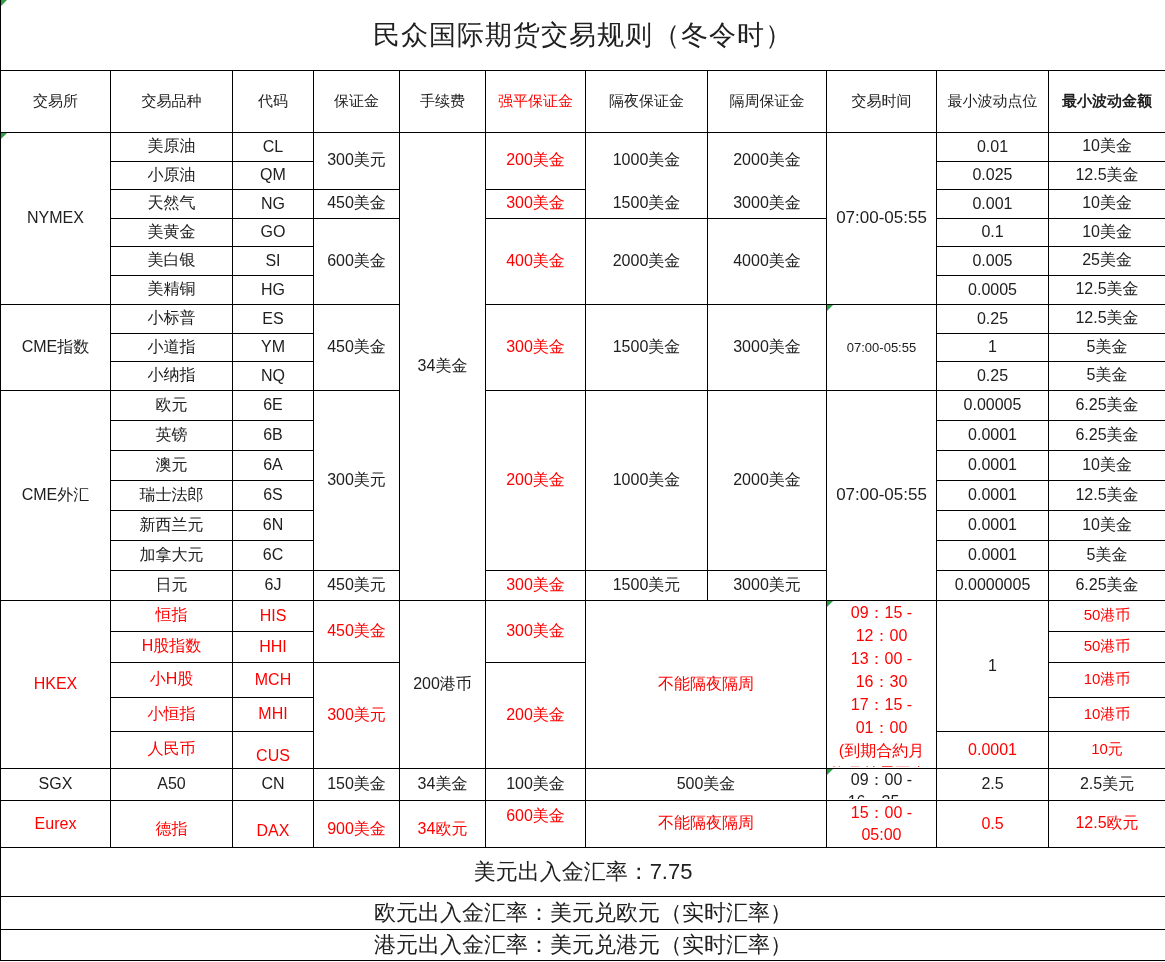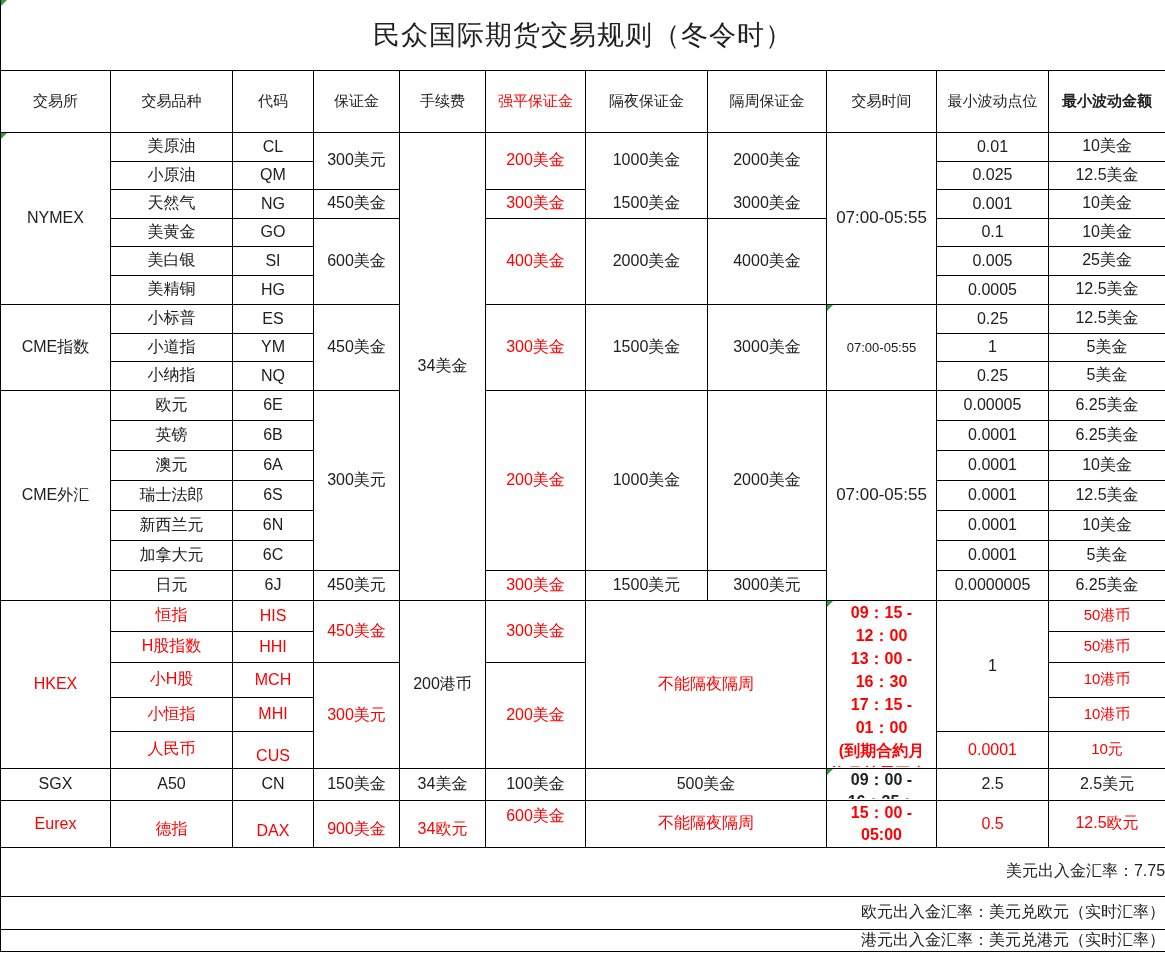--- a/index.html
+++ b/index.html
@@ -8,29 +8,29 @@
   td,th{border:1px solid #000;padding:0;text-align:center;vertical-align:middle;
         font-size:16px;font-weight:normal;position:relative;overflow:hidden;
         white-space:nowrap;}
   th{font-size:15px;}
   .title{font-size:27px;font-weight:normal;border-top:none;letter-spacing:1px;}
   .r{color:#ff0000;}
   .b{font-weight:bold;}
   .lg{font-size:17px;}
   .sm{font-size:13px;}
   .smv{font-size:15px;}
-  .ft{font-size:16px;text-align:right;}
+  .ft{font-size:22px;}
   .nb{border-bottom:none;}
   .nt{border-top:none;}
   .low{vertical-align:bottom;padding-bottom:3px;}
   .low2{vertical-align:bottom;padding-bottom:7px;text-align:center;}
   .hi{vertical-align:top;padding-top:5px;}
   .clip{vertical-align:top;}
   .clip .lines{overflow:hidden;}
-  .lines{line-height:23px;font-size:16px;font-weight:bold;}
+  .lines{line-height:23px;font-size:16px;}
   .h168 .lines{height:166px;}
   .h30 .lines{height:30px;line-height:22px;}
   .ctr .lines{line-height:22px;}
   .tri{position:absolute;top:0;left:0;width:0;height:0;
        border-top:6px solid #2f9e44;border-right:6px solid transparent;}
 </style>
 </head>
 <body>
 
 <table>

